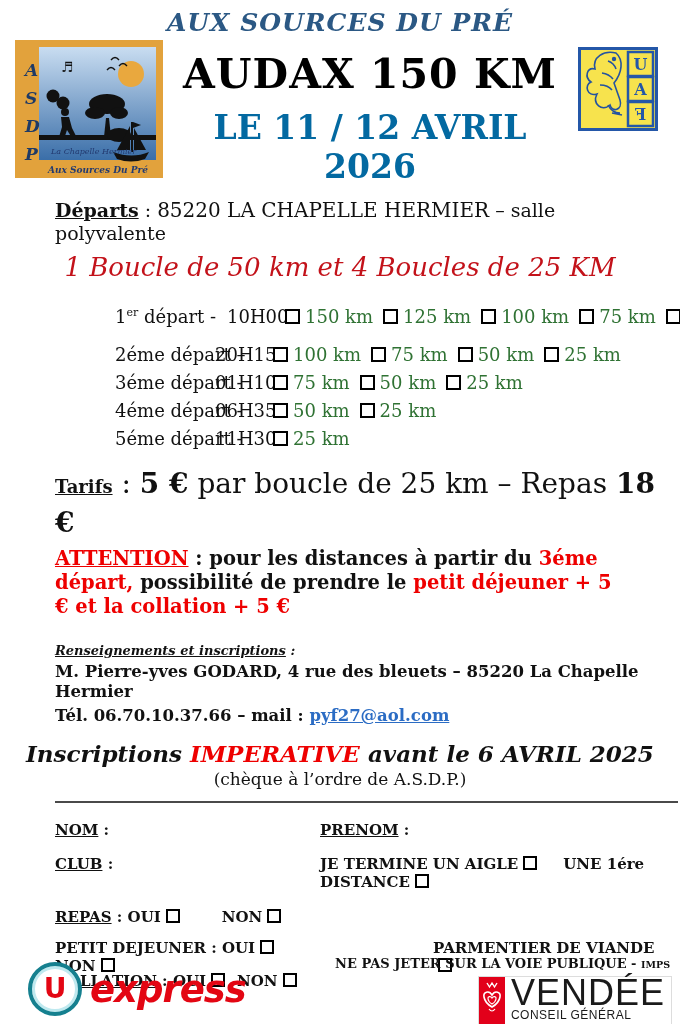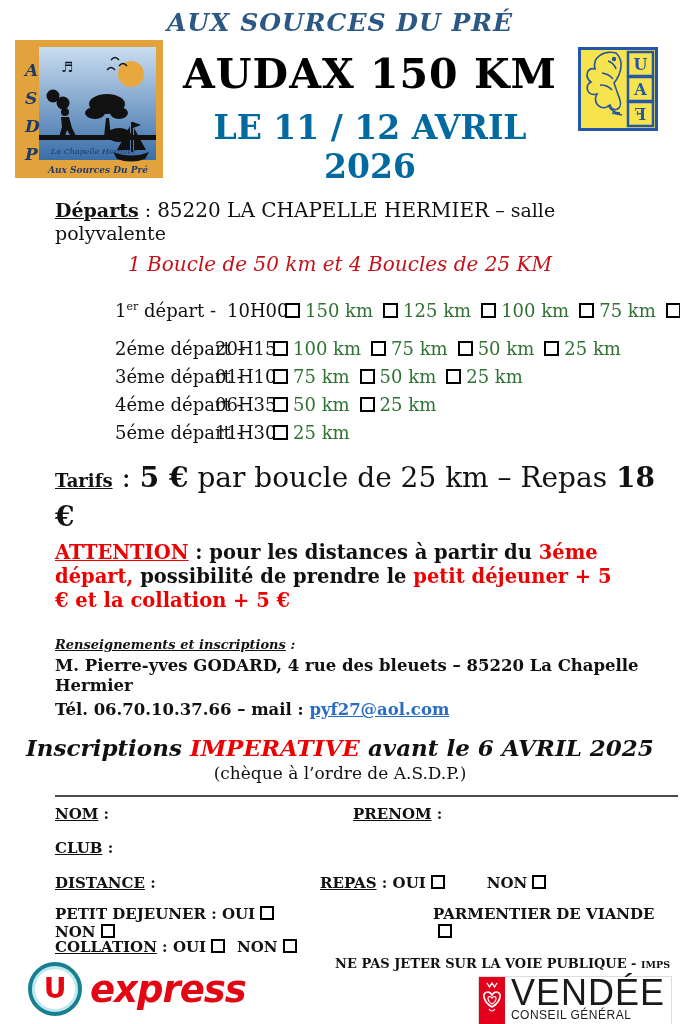--- a/index.html
+++ b/index.html
@@ -14,21 +14,21 @@
   .uaf-logo{position:absolute;right:22px;top:47px;width:80px;height:84px;}
   .center-titles{position:absolute;left:168px;right:108px;top:50px;text-align:center;}
   .event-title{font-size:41px;font-weight:bold;letter-spacing:1px;color:#000;}
   .event-date{margin-top:10px;font-size:33px;font-weight:bold;color:#0369a1;}
 
   
   .departs-line{margin:18px 8px 0 55px;font-size:19px;}
   .departs-label{font-weight:bold;text-decoration:underline;}
   .departs-loc{font-size:20px;}
   .boucles{margin-top:8px;text-align:center;font-style:italic;font-weight:500;
-           font-size:20px;color:#C3121A;}
+           font-size:26px;color:#C3121A;}
 
   .dep-rows{margin:20px 0 0 115px;font-size:18px;}
   .dep-row{white-space:nowrap;line-height:22px;margin-bottom:2px;}
   .dep-row.first{margin-bottom:12px;}
   .rlabel{display:inline-block;width:100px;}
   .rlabel sup{font-size:11px;}
   .time{display:inline-block;width:58px;}
   .dep-row.first .time{margin-left:12px;}
   .dist{margin-right:10px;white-space:nowrap;}
   .cb{display:inline-block;width:11px;height:11px;border:2px solid #000;
@@ -57,21 +57,21 @@
 
   
   .frow{display:flex;margin:0 10px 0 55px;font-size:15px;font-weight:600;}
   .fleft{width:265px;flex:none;}
   .fright{flex:1;}
   .ul{text-decoration:underline;}
   .frow .cb{width:10px;height:10px;margin:0 0 0 5px;}
   .gap-lg{display:inline-block;width:42px;}
   .gap-md{display:inline-block;width:26px;}
   .gap-sm{display:inline-block;width:12px;}
-  .r1{margin-top:8px;gap:33px;} .r2{margin-top:16px;} .r3{margin-top:17px;}
+  .r1{margin-top:18px;} .r2{margin-top:16px;} .r3{margin-top:17px;}
   .r4{margin-top:13px;align-items:flex-end;} .r5{margin-top:-3px;}
   .choix-label{color:#E21A1A;text-decoration:none;}
   .viande-line{margin-left:113px;}
 
   .footer-note{position:absolute;right:10px;top:956px;font-size:13px;font-weight:600;}
   .footer-note small{font-size:9.5px;}
 
   
   .uexpress{position:absolute;left:28px;top:962px;display:flex;align-items:center;}
   .uex-ring{width:46px;height:46px;border-radius:50%;background:#fff;border:4px solid #15808F;
@@ -213,24 +213,26 @@
 
   <div class="rule"></div>
 
   <div class="frow r1">
     <div class="fleft"><span class="ul">NOM</span><span> :</span></div>
     <div class="fright"><span class="ul">PRENOM</span><span> :</span></div>
   </div>
 
   <div class="frow r2">
     <div class="fleft"><span class="ul">CLUB</span><span> :</span></div>
+    <div class="fright">
+      <span>JE TERMINE UN AIGLE</span><span class="cb"></span><span class="gap-md"></span><span>UNE 1ére DISTANCE</span><span class="cb"></span>
+    </div>
   </div>
 
   <div class="frow r3">
-    <div class="fleft"><span class="ul">DISTANCE</span><span> :</span></div>
     <div class="fright">
       <span class="ul">REPAS</span><span> :</span>&nbsp;<span>OUI</span><span class="cb"></span><span class="gap-lg"></span><span>NON</span><span class="cb"></span>
     </div>
   </div>
 
   <div class="frow r4">
     <div class="fleft">
       <span>PETIT DEJEUNER</span><span> :</span>&nbsp;<span>OUI</span><span class="cb"></span><span class="gap-md"></span><span>NON</span><span class="cb"></span>
     </div>
     <div class="fright">

